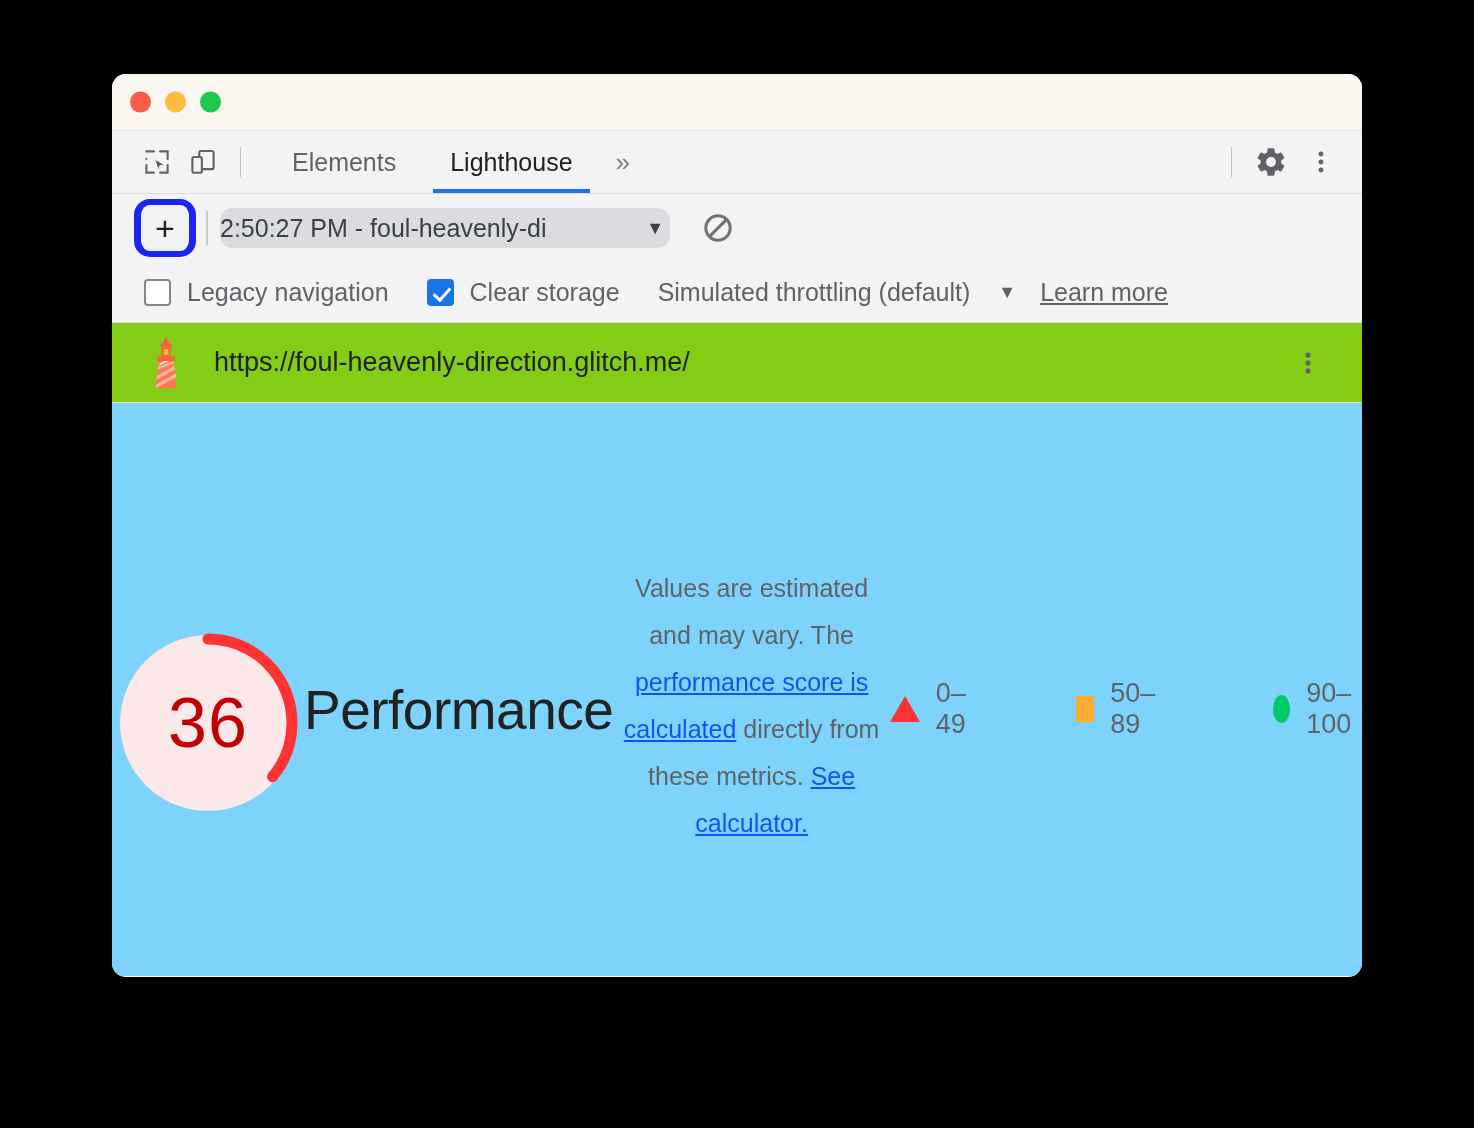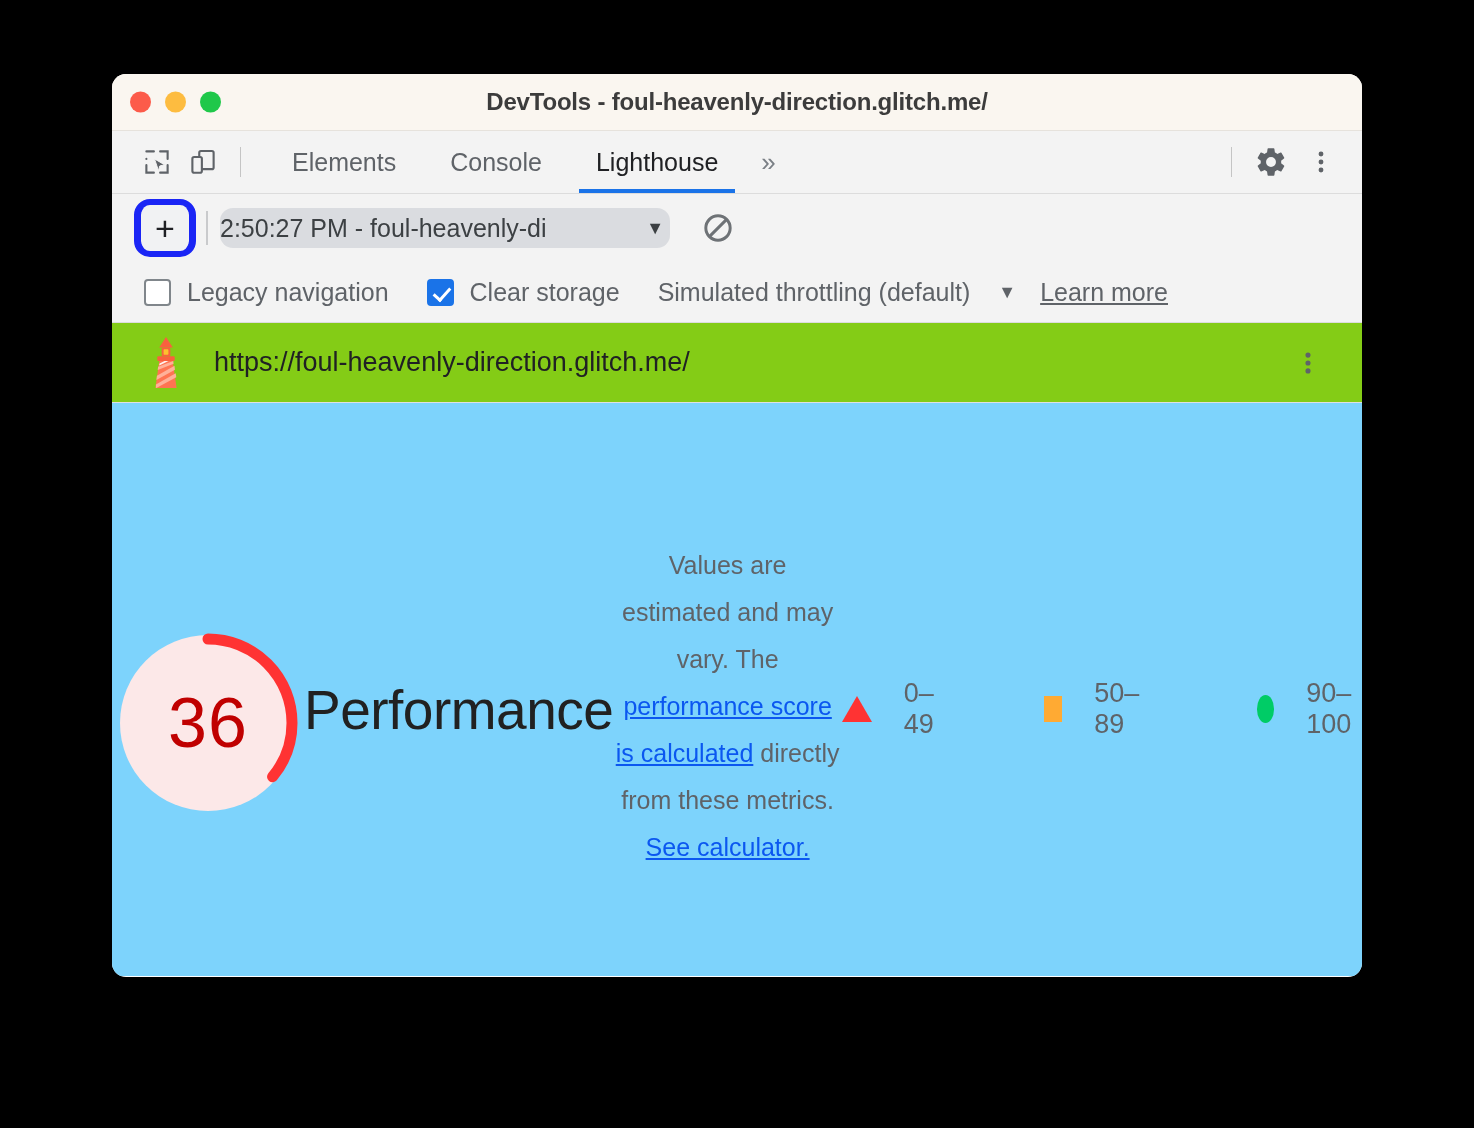--- a/index.html
+++ b/index.html
@@ -241,21 +241,21 @@
     line-height: 1.88;
     color: #5f6368;
   }
   .desc a { color: #0b57f0; text-decoration: underline; cursor: pointer; }
   .legend {
     margin-top: 39px;
     display: flex; align-items: center;
   }
   .legend-item { display: flex; align-items: center; }
   .legend-item + .legend-item { margin-left: 110px; }
-  .legend-label { font-size: 27px; color: #5f6368; margin-left: 32px; }
+  .legend-label { font-size: 27px; color: #5f6368; margin-left: 16px; }
   .sw-tri {
     width: 0; height: 0;
     border-left: 15px solid transparent;
     border-right: 15px solid transparent;
     border-bottom: 26px solid #f33;
   }
   .sw-sq { width: 26px; height: 26px; background: #fa3; }
   .sw-cir { width: 28px; height: 28px; border-radius: 50%; background: #0c6; }
 </style>
 </head>
@@ -263,44 +263,40 @@
 
 <div id="root">
   <div class="window">
 
     <div class="titlebar">
       <div class="traffic">
         <div class="light red"></div>
         <div class="light yellow"></div>
         <div class="light green"></div>
       </div>
-      <div class="title-text">DevTools - foul-heavenly-direction.glitch.me/</div>
     </div>
 
     <div class="tabbar">
       <div class="tb-icon">
         <svg width="30" height="30" viewBox="0 0 24 24">
           <path d="M3.5 3.5h6M14.5 3.5h6v6M20.5 14.5v6h-6M9.5 20.5h-6v-6M3.5 9.5v0" fill="none" stroke="#5f6368" stroke-width="1.7" stroke-linecap="round"></path>
           <path d="M10 9.5 L18 14.2 L14.2 15.2 L13.2 19 Z" fill="#5f6368" stroke="#f3f3f3" stroke-width="0.8"></path>
         </svg>
       </div>
       <div class="tb-icon">
         <svg width="30" height="30" viewBox="0 0 24 24">
           <rect x="9" y="3.2" width="11.5" height="14.5" rx="1.4" fill="none" stroke="#5f6368" stroke-width="1.7"></rect>
           <rect x="3.5" y="8" width="7.6" height="12.6" rx="1.4" fill="#f3f3f3" stroke="#5f6368" stroke-width="1.7"></rect>
         </svg>
       </div>
       <div class="vdiv"></div>
 
       <div class="tabs">
         <div class="tab">
           <span>Elements</span>
-        </div>
-        <div class="tab">
-          <span>Console</span>
         </div>
         <div class="tab active">
           <span>Lighthouse</span>
         </div>
         <div class="chev-more">»</div>
       </div>
 
       <div class="tabbar-right">
         <div class="vdiv"></div>
         <div class="tb-icon">

